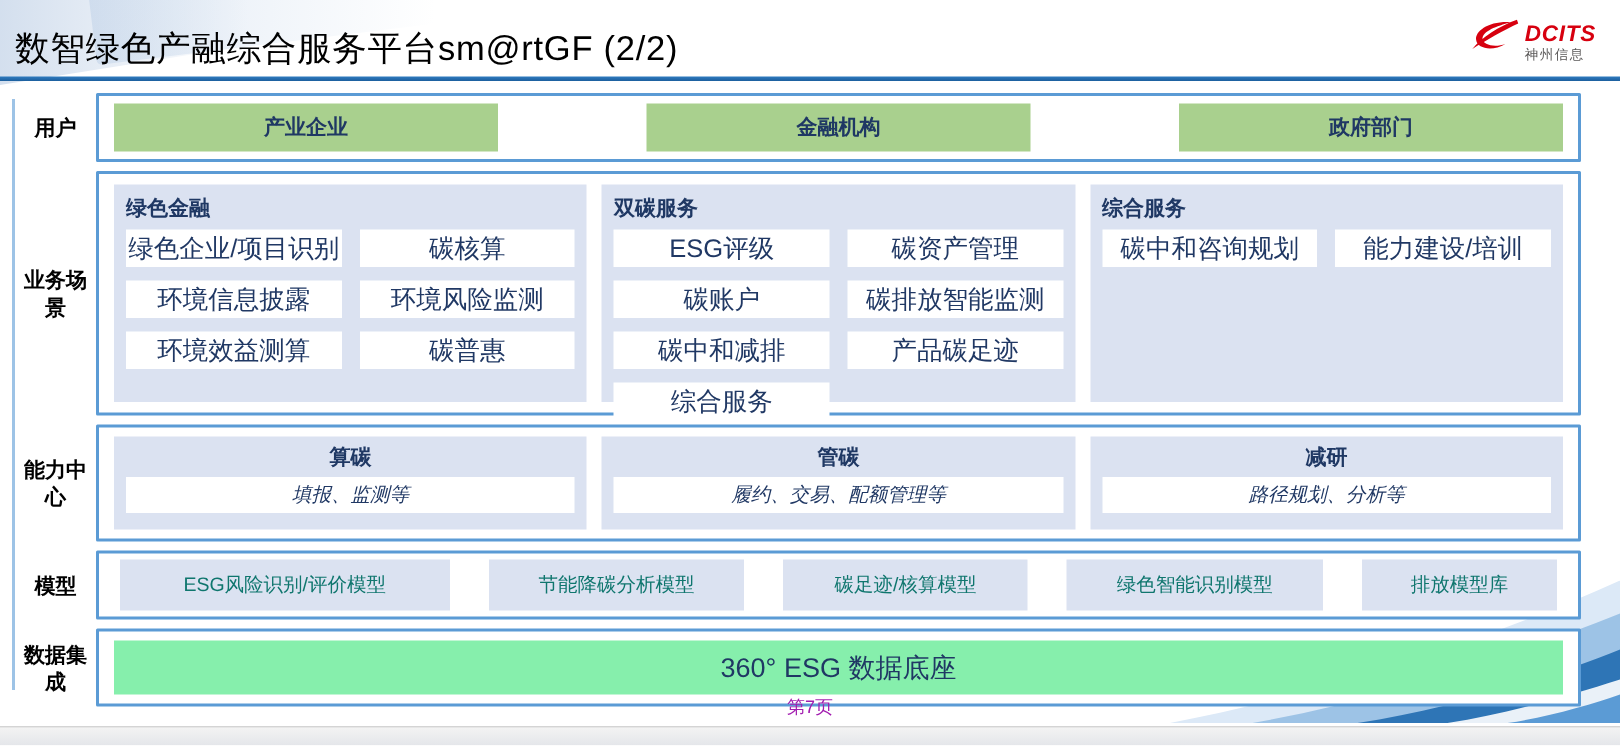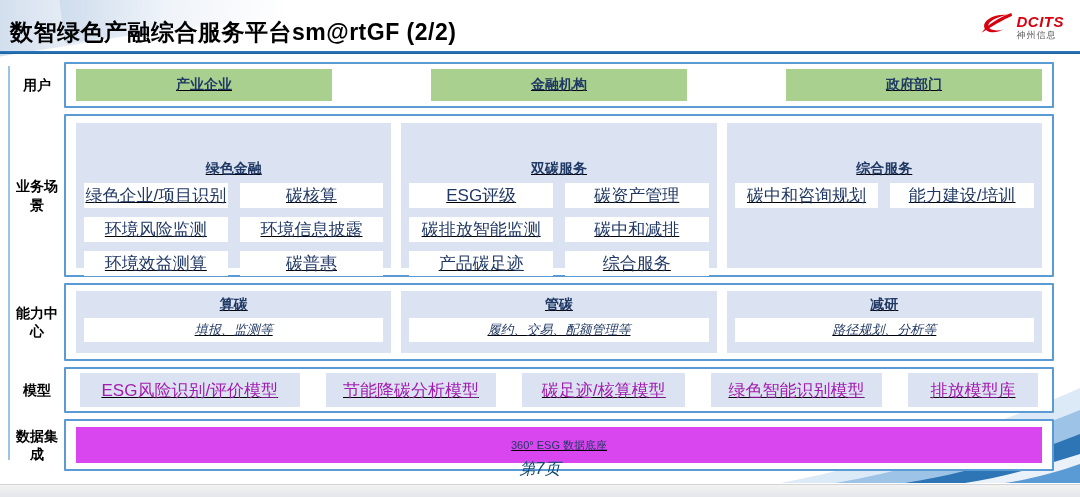--- a/index.html
+++ b/index.html
@@ -8,72 +8,72 @@
   .slide { position:relative; width:1080px; height:497px; background:#fff; overflow:hidden; }
 
   
   .deco-tl1 { position:absolute; top:-26px; left:-50px; width:330px; height:64px;
     transform:rotate(-9deg); border-radius:0 0 140px 10px;
     background:linear-gradient(100deg, rgba(150,178,214,.55), rgba(255,255,255,0) 65%); }
   .deco-tl2 { position:absolute; top:-34px; left:60px; width:420px; height:52px;
     transform:rotate(-7deg); border-radius:0 0 160px 10px;
     background:linear-gradient(100deg, rgba(170,195,225,.35), rgba(255,255,255,0) 55%); }
 
-  .title { position:absolute; top:17px; left:10px; font-size:23px; font-weight:bold;
+  .title { position:absolute; top:17px; left:10px; font-size:23px; font-weight:normal;
     color:#000; letter-spacing:.5px; z-index:3;text-align:center; }
   .title-rule { position:absolute; top:51px; left:0; width:100%; height:3px;
     background:linear-gradient(#2f7bbf,#1c5f9e); z-index:2; }
 
   .logo { position:absolute; top:12px; right:16px; display:flex; align-items:center; gap:4px; z-index:3; }
   .logo-text { display:flex; flex-direction:column; line-height:1; }
   .logo-brand { color:#d7000f; font-weight:bold; font-style:italic; font-size:15px; letter-spacing:.5px; }
   .logo-sub { color:#595757; font-size:9px; margin-top:2px; letter-spacing:1px; }
 
   
   .left-line { position:absolute; left:8px; top:66px; width:2px; height:394px; background:#9dc3e6; z-index:1; }
 
   .main { position:absolute; top:62px; left:10px; width:1044px; z-index:2; }
   .row { display:flex; align-items:stretch; margin-bottom:6px; }
   .row-label { width:54px; display:flex; align-items:center; justify-content:center;
     text-align:center; font-weight:bold; font-size:14px; color:#000; line-height:1.3; flex:0 0 54px; }
-  .row-body { flex:1; border:2px solid #5b9bd5; background:#fff; border-radius:1px;text-decoration:underline; }
+  .row-body { flex:1; border:2px solid #5b9bd5; background:#fff; border-radius:1px; }
 
   
   .users-body { display:flex; align-items:center; justify-content:space-between;
     padding:6px 10px; height:46px; }
   .user-box { width:26.5%; height:32px; background:#a9d08e; display:flex; align-items:center;
     justify-content:center; font-size:14px; font-weight:bold; color:#1f3864; }
 
   
   .scen-body { display:flex; gap:10px; padding:7px 10px; height:163px; }
   .panel { flex:1; background:#dbe2f1; padding:5px 8px; display:flex; flex-direction:column; }
-  .panel-title { text-align:center; font-size:14px; font-weight:bold; color:#1f3864; padding:2px 0 5px;margin-top:30px; }
+  .panel-title { font-size:14px; font-weight:bold; color:#1f3864; padding:2px 0 5px; }
   .item-grid { display:grid; grid-template-columns:1fr 1fr; gap:9px 12px; align-content:start; }
   .item-chip { background:#fff; height:25px; display:flex; align-items:center; justify-content:center;
     font-size:17px; color:#203864; white-space:nowrap; }
 
   
   .cap-body { display:flex; gap:10px; padding:6px 10px; height:78px; }
   .cap-panel { flex:1; background:#dbe2f1; padding:4px 8px; display:flex; flex-direction:column; }
   .cap-title { text-align:center; font-size:14px; font-weight:bold; color:#1f3864; padding:1px 0 4px; }
   .cap-desc { background:#fff; height:24px; display:flex; align-items:center; justify-content:center;
     font-size:13px; font-style:italic; color:#203864; }
 
   
   .model-body { display:flex; gap:26px; padding:6px 14px; height:46px; align-items:center; }
   .model-box { background:#dbe2f1; height:34px; display:flex; align-items:center; justify-content:center;
-    font-size:17px; color:#a21caf; white-space:nowrap; }
+    font-size:13px; color:#0f766e; white-space:nowrap; }
 
   
   .data-body { display:flex; padding:6px 10px; height:52px; }
-  .data-box { flex:1; background:#d946ef; display:flex; align-items:center; justify-content:center;
-    font-size:11px; color:#203864; }
+  .data-box { flex:1; background:#86efac; display:flex; align-items:center; justify-content:center;
+    font-size:18px; color:#203864; }
 
   .footer-page { position:absolute; bottom:17px; left:0; width:100%; text-align:center;
-    font-size:16px; font-style:italic; color:#0c4a6e; z-index:3; }
+    font-size:12px; color:#a21caf; z-index:3; }
   .bottom-bar { position:absolute; bottom:0; left:0; width:100%; height:13px;
     background:linear-gradient(#f3f3f3,#e4e6ea); border-top:1px solid #d4d4d4; z-index:2; }
   .deco-br { position:absolute; right:0; bottom:10px; z-index:0; }
 </style>
 </head>
 <body>
 
 <div class="slide">
 
   <div class="deco-tl1"></div>
@@ -109,31 +109,32 @@
     </div>
 
     <div class="row">
       <div class="row-label">业务场景</div>
       <div class="row-body scen-body">
           <div class="panel">
             <div class="panel-title">绿色金融</div>
             <div class="item-grid">
               <div class="item-chip">绿色企业/项目识别</div>
               <div class="item-chip">碳核算</div>
+              <div class="item-chip">环境信息披露</div>
               <div class="item-chip">环境风险监测</div>
-              <div class="item-chip">环境信息披露</div>
               <div class="item-chip">环境效益测算</div>
               <div class="item-chip">碳普惠</div>
             </div>
           </div>
           <div class="panel">
             <div class="panel-title">双碳服务</div>
             <div class="item-grid">
               <div class="item-chip">ESG评级</div>
               <div class="item-chip">碳资产管理</div>
+              <div class="item-chip">碳账户</div>
               <div class="item-chip">碳排放智能监测</div>
               <div class="item-chip">碳中和减排</div>
               <div class="item-chip">产品碳足迹</div>
               <div class="item-chip">综合服务</div>
             </div>
           </div>
           <div class="panel">
             <div class="panel-title">综合服务</div>
             <div class="item-grid">
               <div class="item-chip">碳中和咨询规划</div>

